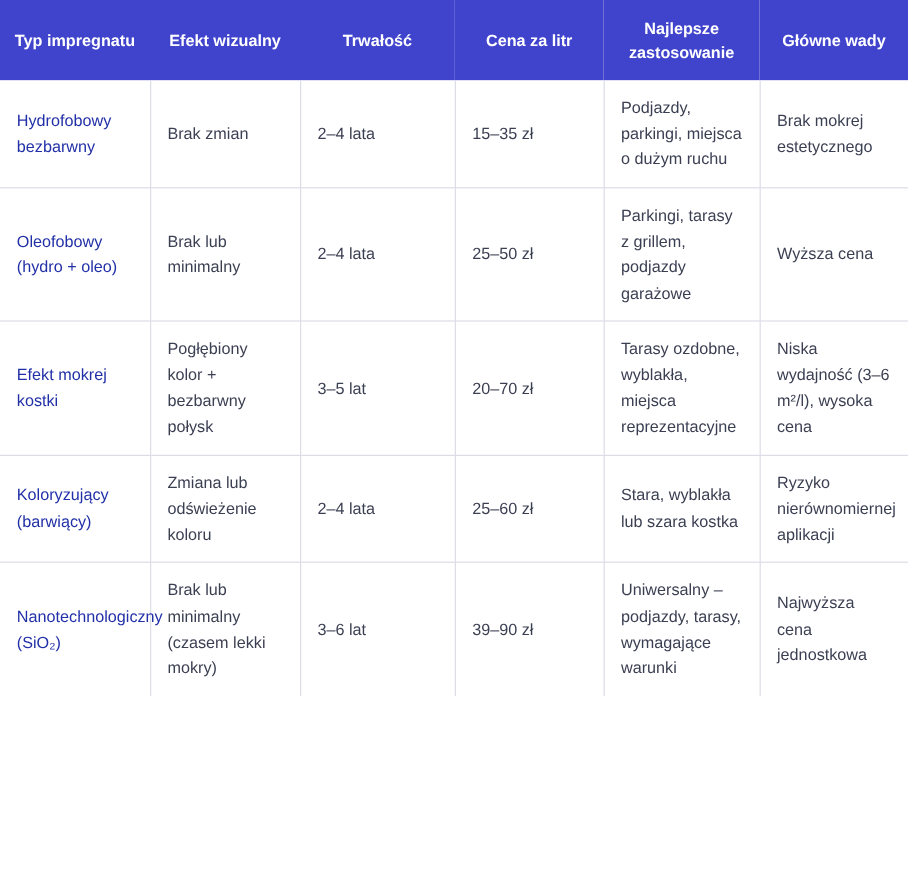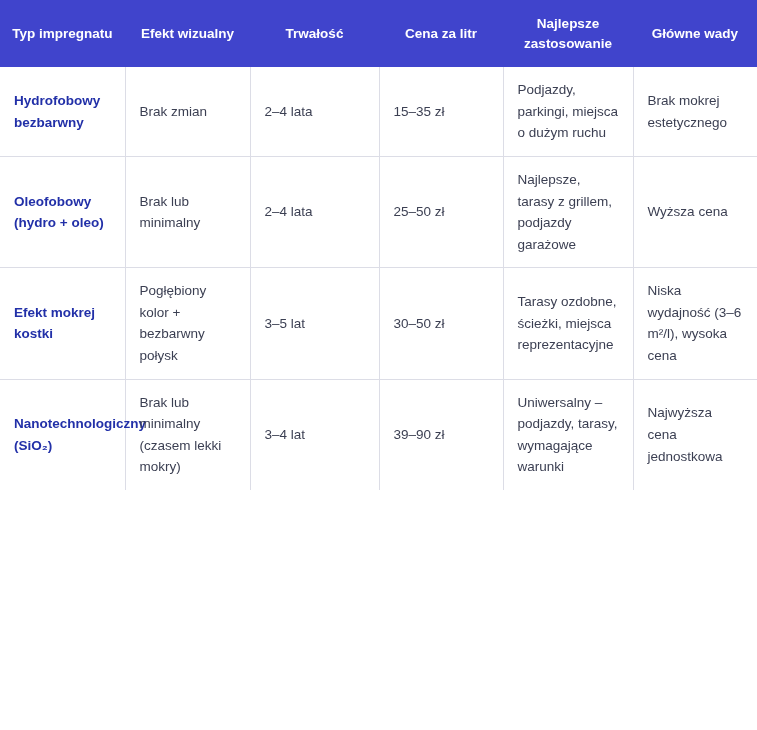--- a/index.html
+++ b/index.html
@@ -43,21 +43,21 @@
     border-bottom: 1px solid #dcdde6;
     border-right: 1px solid #dcdde6;
     color: #3b3f52;
     background: #ffffff;
   }
   tbody td:last-child {
     border-right: none;
   }
   tbody td.col-type {
     color: #2230a8;
-    font-weight: bold;
+    font-weight: normal;
   }
   tbody tr:last-child td {
     border-bottom: none;
   }
   tbody td.col-effect,
   tbody td.col-dur,
   tbody td.col-price,
   tbody td.col-use,
   tbody td.col-cons {
     color: #3b3f52;
@@ -92,33 +92,41 @@
       <td class="col-dur">2–4 lata</td>
       <td class="col-price">15–35 zł</td>
       <td class="col-use">Podjazdy, parkingi, miejsca o dużym ruchu</td>
       <td class="col-cons">Brak mokrej estetycznego</td>
     </tr>
     <tr>
       <td class="col-type">Oleofobowy (hydro + oleo)</td>
       <td class="col-effect">Brak lub minimalny</td>
       <td class="col-dur">2–4 lata</td>
       <td class="col-price">25–50 zł</td>
-      <td class="col-use">Najlepsze, tarasy z grillem, podjazdy garażowe</td>
+      <td class="col-use">Parkingi, tarasy z grillem, podjazdy garażowe</td>
       <td class="col-cons">Wyższa cena</td>
     </tr>
     <tr>
       <td class="col-type">Efekt mokrej kostki</td>
       <td class="col-effect">Pogłębiony kolor + bezbarwny połysk</td>
       <td class="col-dur">3–5 lat</td>
-      <td class="col-price">30–50 zł</td>
-      <td class="col-use">Tarasy ozdobne, ścieżki, miejsca reprezentacyjne</td>
+      <td class="col-price">20–70 zł</td>
+      <td class="col-use">Tarasy ozdobne, wyblakła, miejsca reprezentacyjne</td>
       <td class="col-cons">Niska wydajność (3–6 m²/l), wysoka cena</td>
+    </tr>
+    <tr>
+      <td class="col-type">Koloryzujący (barwiący)</td>
+      <td class="col-effect">Zmiana lub odświeżenie koloru</td>
+      <td class="col-dur">2–4 lata</td>
+      <td class="col-price">25–60 zł</td>
+      <td class="col-use">Stara, wyblakła lub szara kostka</td>
+      <td class="col-cons">Ryzyko nierównomiernej aplikacji</td>
     </tr>
     <tr>
       <td class="col-type">Nanotechnologiczny (SiO₂)</td>
       <td class="col-effect">Brak lub minimalny (czasem lekki mokry)</td>
-      <td class="col-dur">3–4 lat</td>
+      <td class="col-dur">3–6 lat</td>
       <td class="col-price">39–90 zł</td>
       <td class="col-use">Uniwersalny – podjazdy, tarasy, wymagające warunki</td>
       <td class="col-cons">Najwyższa cena jednostkowa</td>
     </tr>
   </tbody>
 </table>
 
 </body></html>

